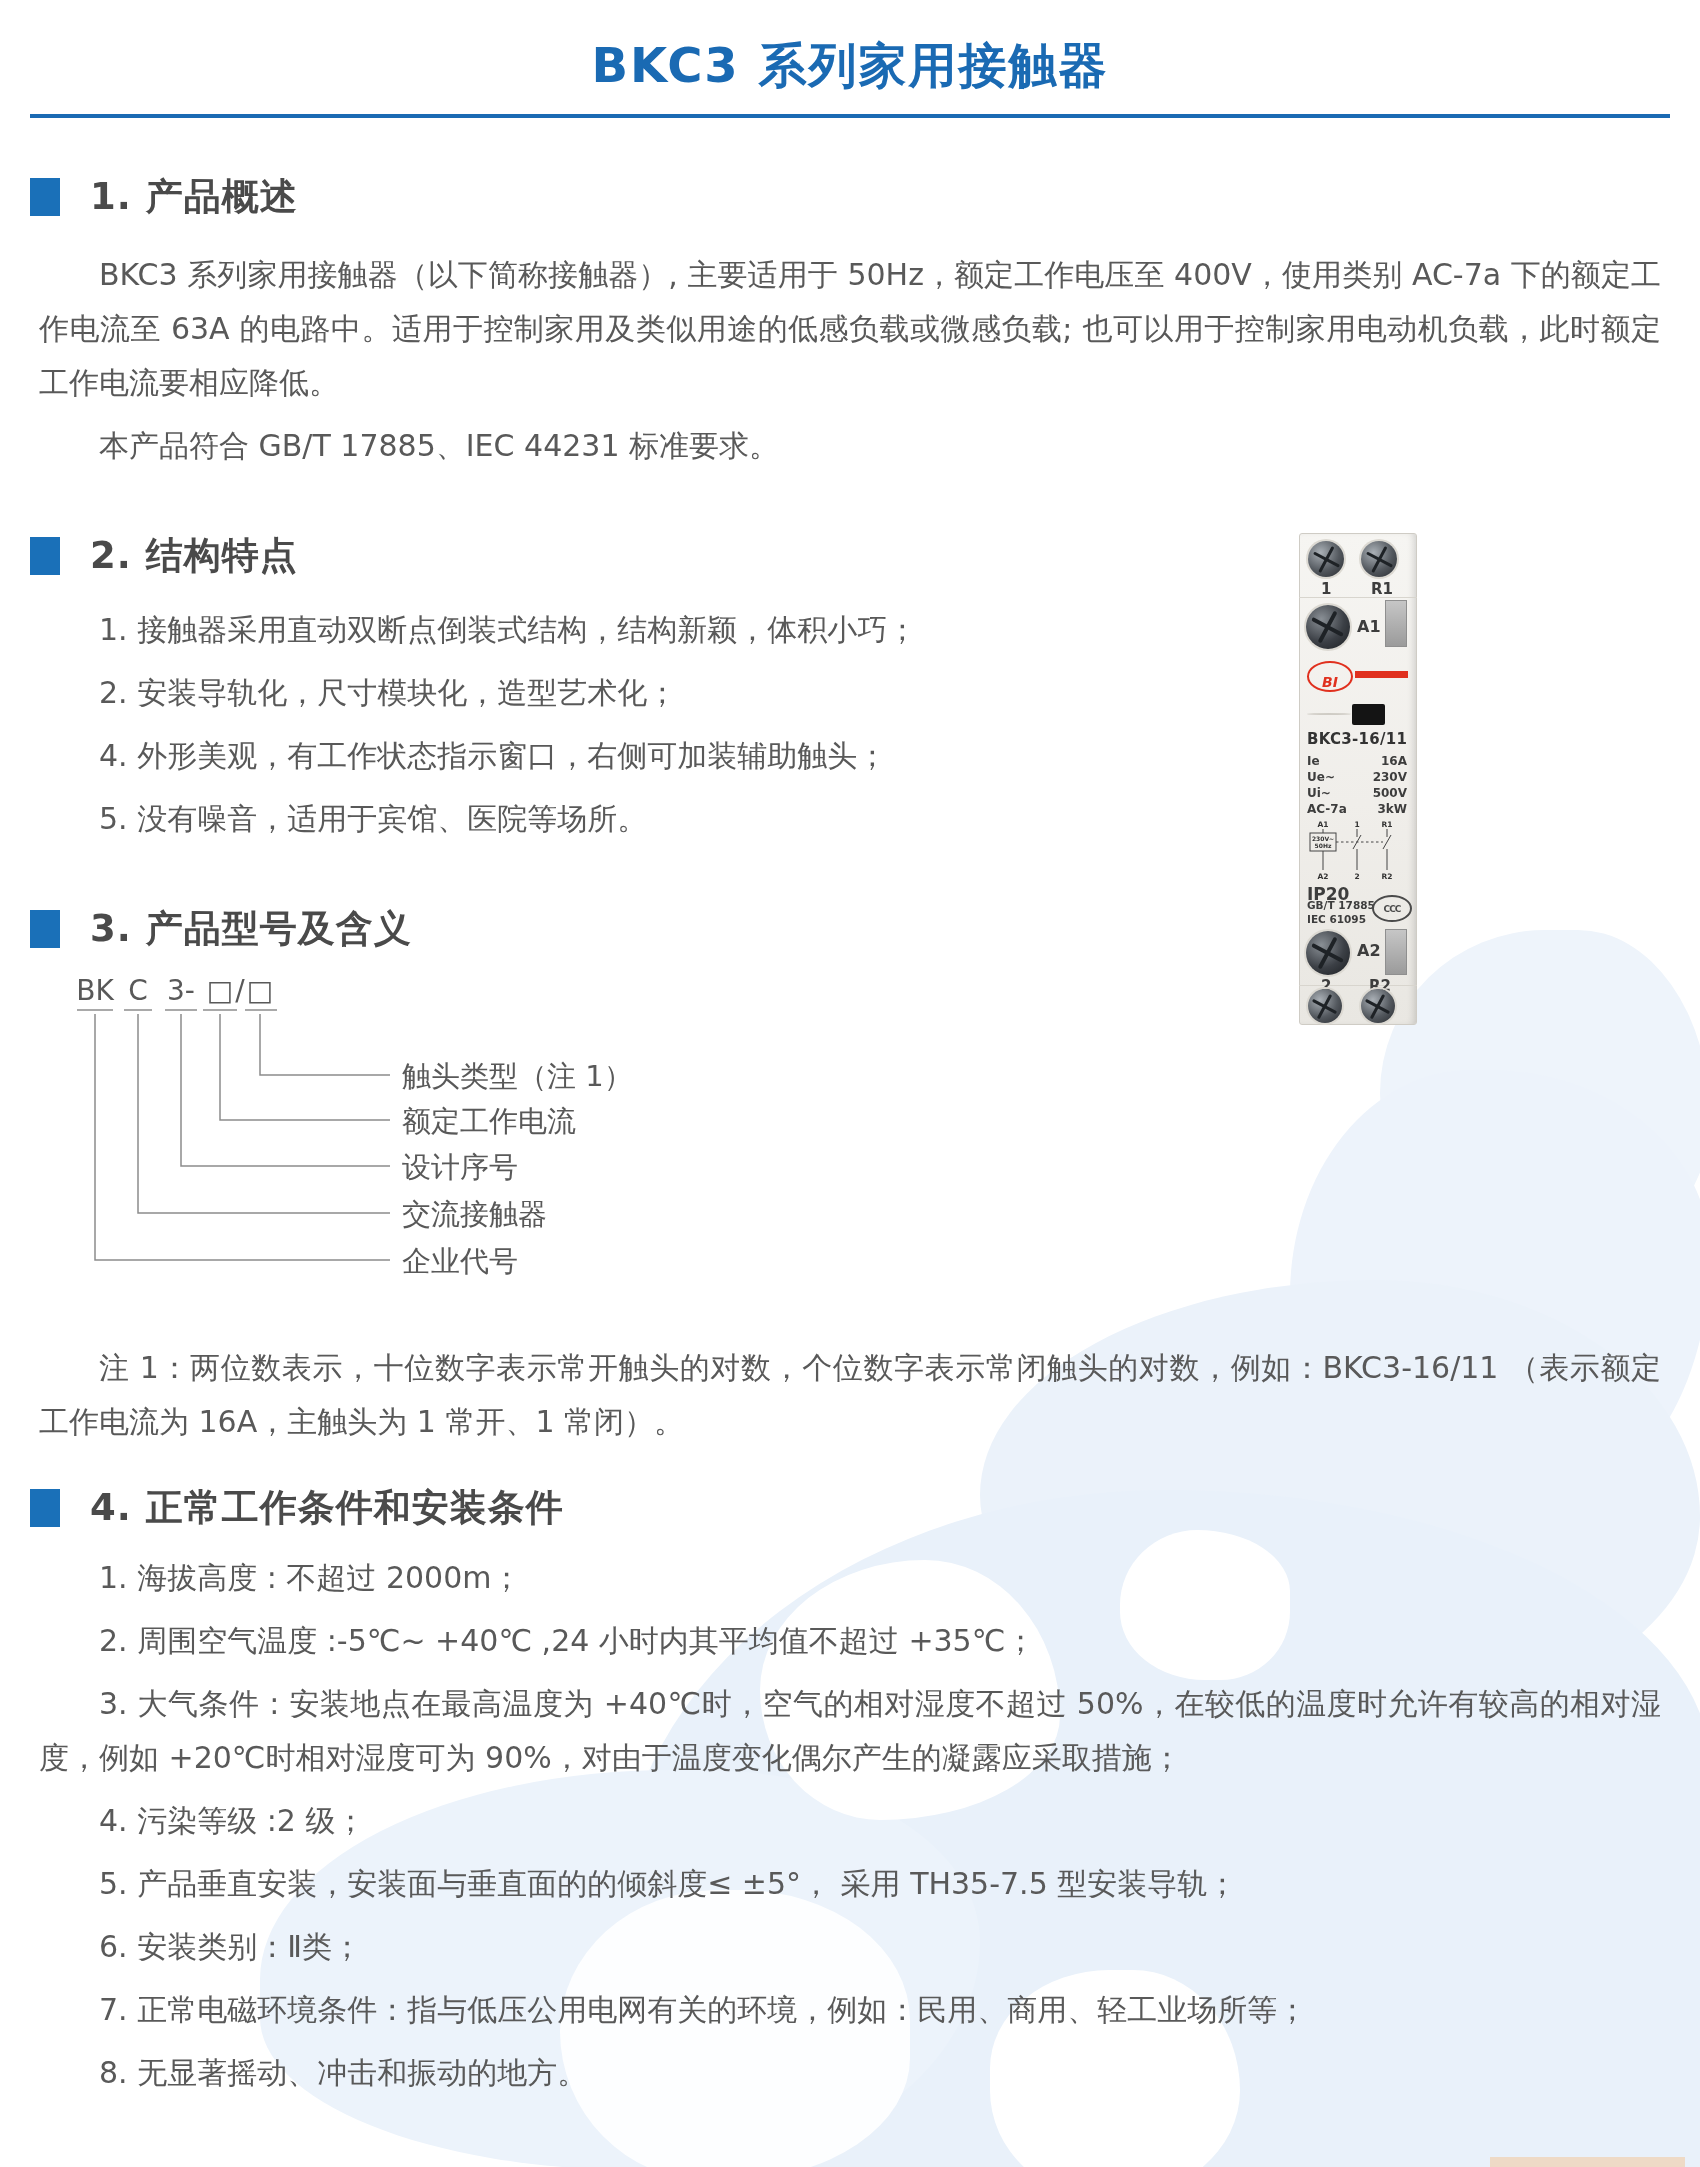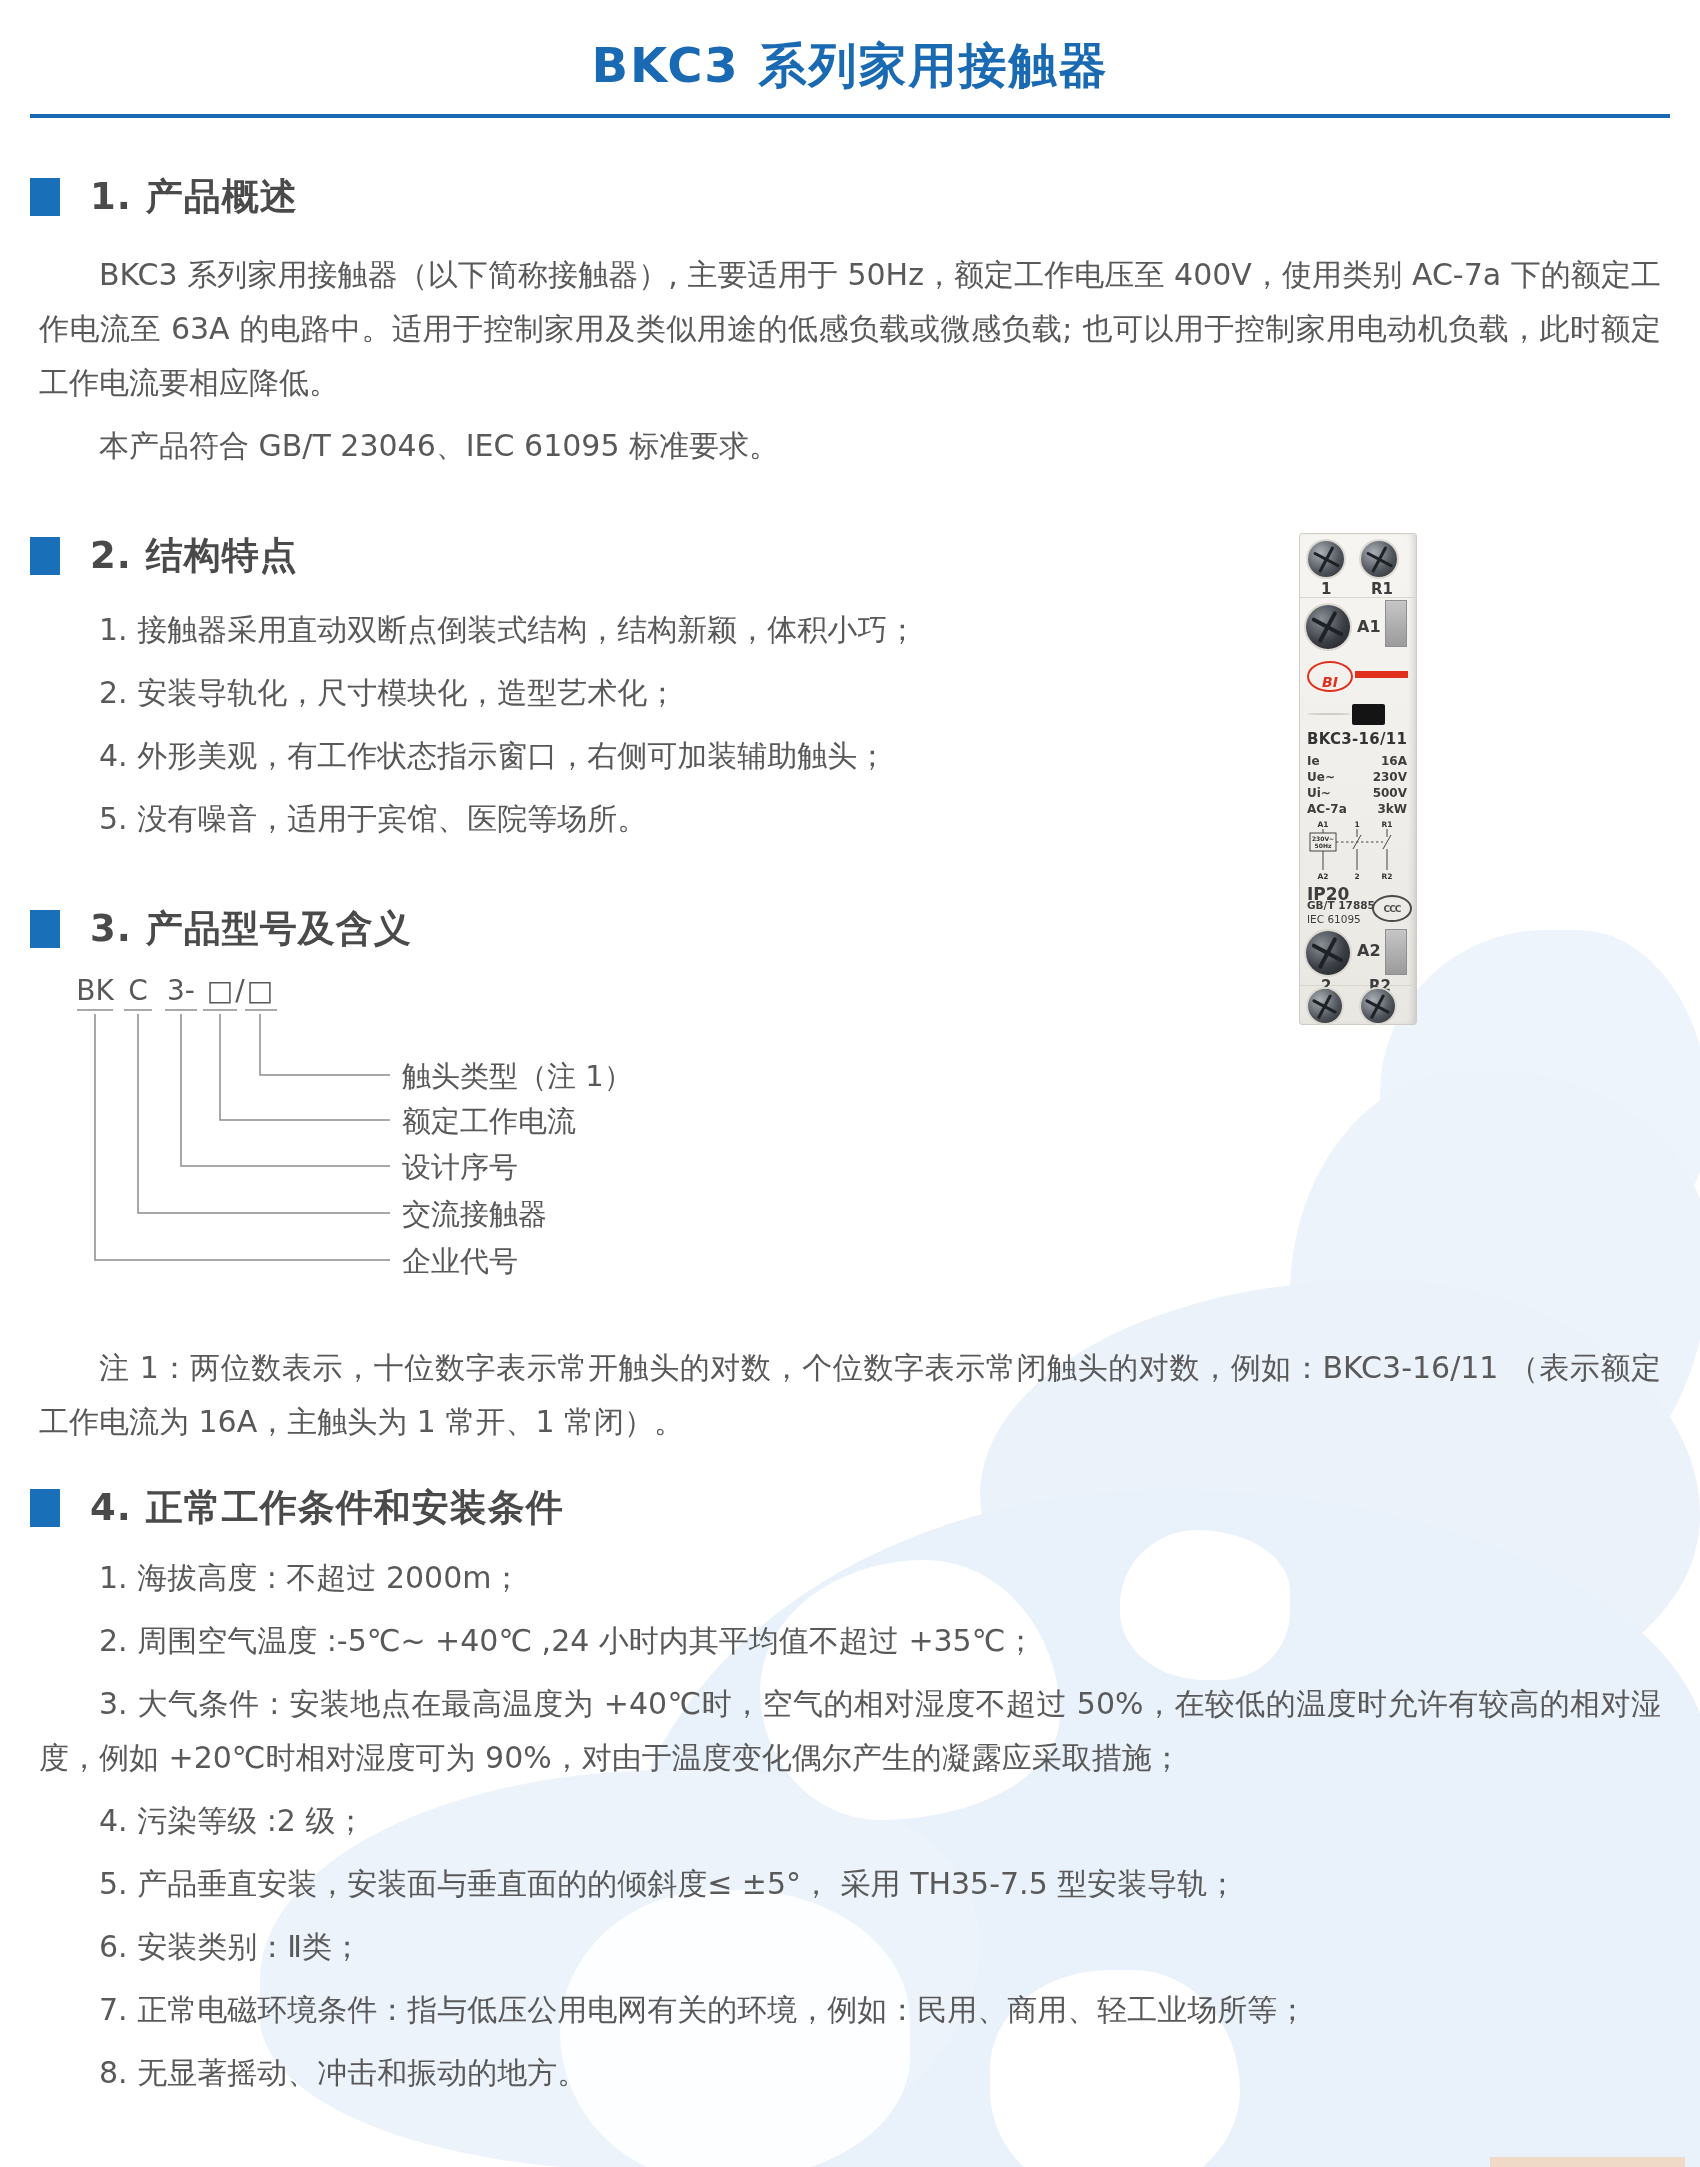--- a/index.html
+++ b/index.html
@@ -45,21 +45,21 @@
   .d-thinline{position:absolute;left:8px;width:44px;top:180px;height:2px;background:#cfccc5;border-radius:50%;}
   .d-black{position:absolute;left:53px;width:33px;top:171px;height:21px;background:#141414;border-radius:2px;}
   .d-model{position:absolute;left:8px;top:197px;font-size:15px;font-weight:bold;color:#333;letter-spacing:.3px;}
   .d-specs{position:absolute;left:8px;right:10px;top:220px;}
   .d-spec-row{display:flex;justify-content:space-between;font-size:12px;font-weight:bold;color:#3d3d3d;line-height:16px;}
   .d-circuit{position:absolute;left:6px;top:285px;}
   .d-circuit text{fill:#333;font-weight:bold;}
   .d-circuit line,.d-circuit rect,.d-circuit path{stroke:#444;stroke-width:1;fill:none;}
   .d-ip{position:absolute;left:8px;top:351px;font-size:17px;font-weight:bold;color:#3d3d3d;}
   .d-std1{position:absolute;left:8px;top:366px;font-size:10.5px;font-weight:bold;color:#3d3d3d;}
-  .d-std2{position:absolute;left:8px;top:380px;font-size:10.5px;font-weight:normal;color:#3d3d3d;}
+  .d-std2{position:absolute;left:8px;top:380px;font-size:10.5px;font-weight:bold;color:#3d3d3d;}
   .ccc{position:absolute;right:5px;top:362px;width:36px;height:23px;border:2px solid #4a4a4a;border-radius:50%;
        display:flex;align-items:center;justify-content:center;font-size:9px;font-weight:bold;color:#4a4a4a;letter-spacing:-1px;}
   .corner-accent{position:absolute;left:1490px;bottom:0;width:195px;height:10px;background:#f2c79b;opacity:.55;z-index:1;}
 </style>
 </head>
 <body>
 
 <div class="page">
 
   <div class="watermark">
@@ -78,21 +78,21 @@
 
     <h1 class="title">BKC3 系列家用接触器</h1>
     <div class="title-rule"></div>
 
     <section style="margin-top:54px;">
       <div class="sec-head">
         <span class="sec-sq"></span>
         <span class="sec-title">1. 产品概述</span>
       </div>
       <p class="body" style="margin-top:26px;">BKC3 系列家用接触器（以下简称接触器）, 主要适用于 50Hz，额定工作电压至 400V，使用类别 AC-7a 下的额定工作电流至 63A 的电路中。适用于控制家用及类似用途的低感负载或微感负载; 也可以用于控制家用电动机负载，此时额定工作电流要相应降低。</p>
-      <p class="body">本产品符合 GB/T 23046、IEC 61095 标准要求。</p>
+      <p class="body">本产品符合 GB/T 17885、IEC 44231 标准要求。</p>
     </section>
 
     <section style="margin-top:58px;">
       <div class="sec-head">
         <span class="sec-sq"></span>
         <span class="sec-title">2. 结构特点</span>
       </div>
       <div style="margin-top:22px;">
         <p class="body">1. 接触器采用直动双断点倒装式结构，结构新颖，体积小巧；</p>
         <p class="body">2. 安装导轨化，尺寸模块化，造型艺术化；</p>

